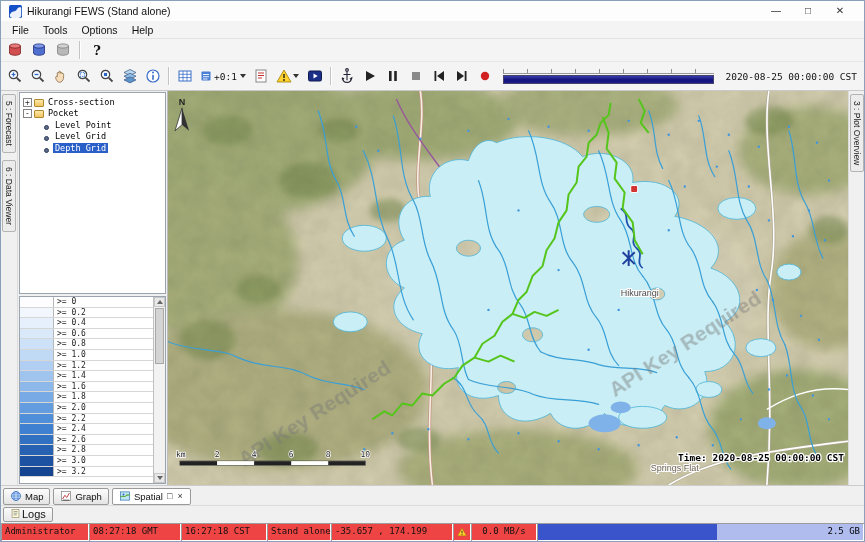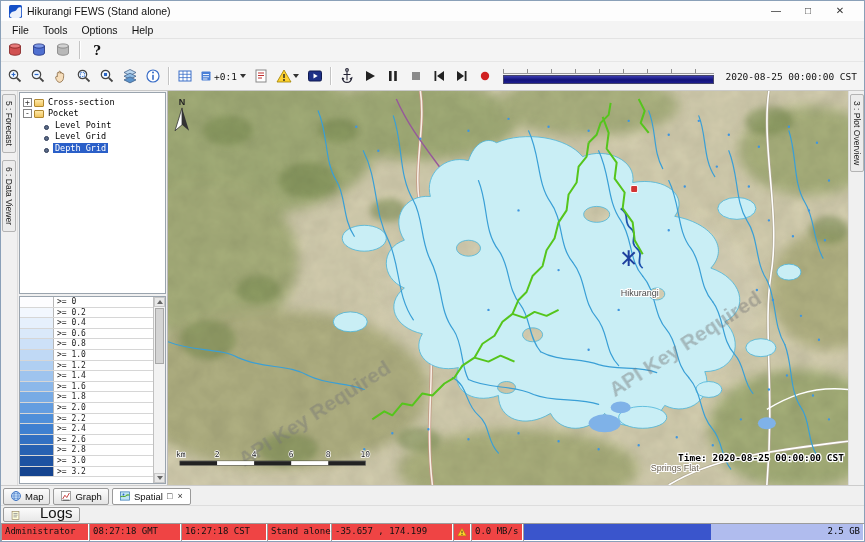--- a/index.html
+++ b/index.html
@@ -62,29 +62,29 @@
 .lthumb{position:absolute;top:11px;left:1px;right:1px;height:56px;background:#d4d4d4;border:1px solid #a8a8a8}
 .map{flex:1;position:relative;min-width:0;background:#d8d2b2}
 .map svg.mapsvg{position:absolute;inset:0;width:100%;height:100%}
 
 .bottombar{height:20px;background:#f0f0f0;border-top:1px solid #cccccc;display:flex;align-items:center;padding:1px 2px 0;gap:3px;flex:0 0 auto}
 .btab{display:flex;align-items:center;gap:3px;height:17px;padding:0 6px;border:1px solid #9a9a9a;background:linear-gradient(#fcfcfc,#e4e4e4);font-size:9.5px;border-radius:2px;color:#111}
 .btab.active{background:#fff}
 .btab svg{width:12px;height:12px;display:block}
 .btab-ctl{font-size:9px;padding:0 1px;color:#333}
 .logsrow{height:18px;background:#f0f0f0;display:flex;align-items:center;padding:0 2px;border-top:1px solid #dddddd;flex:0 0 auto}
-.logs-btn{display:flex;align-items:flex-end;gap:19px;height:15px;padding:0 6px;border:1px solid #9a9a9a;background:linear-gradient(#fbfbfb,#e8e8e8);font-size:15px;border-radius:2px;color:#111}
+.logs-btn{display:flex;align-items:flex-start;gap:1px;height:15px;padding:0 6px;border:1px solid #9a9a9a;background:linear-gradient(#fbfbfb,#e8e8e8);font-size:11px;border-radius:2px;color:#111}
 .logs-btn svg{width:11px;height:11px;display:block}
 
 .statusbar{height:18px;display:flex;background:#ef4444;font-family:"DejaVu Sans Mono",monospace;font-size:9px;flex:0 0 auto}
 .seg{box-shadow:inset 1px 1px 0 #9c9c9c,inset -1px -1px 0 #ffffff;padding:0 4px;line-height:17px;white-space:nowrap;overflow:hidden;color:#111}
 .s-user{width:88px}.s-systime{width:268px}.s-gmt{width:92px}.s-cst{width:86px}.s-mode{width:64px}.s-coord{width:122px}
 .s-warn{width:18px;display:flex;align-items:center;justify-content:center}
 .s-warn svg{width:12px;height:12px;display:block}
-.s-rate{width:52px;text-align:left}
+.s-rate{width:66px;text-align:center}
 .s-mem{flex:1;background:linear-gradient(90deg,#3a55cc 0 55%,#b0bcee 55% 100%);text-align:right;color:#000}
 </style>
 </head>
 <body>
 
 <div class="window">
 
   <div class="titlebar">
     <span class="app-icon">
         <svg viewBox="0 0 16 16">

